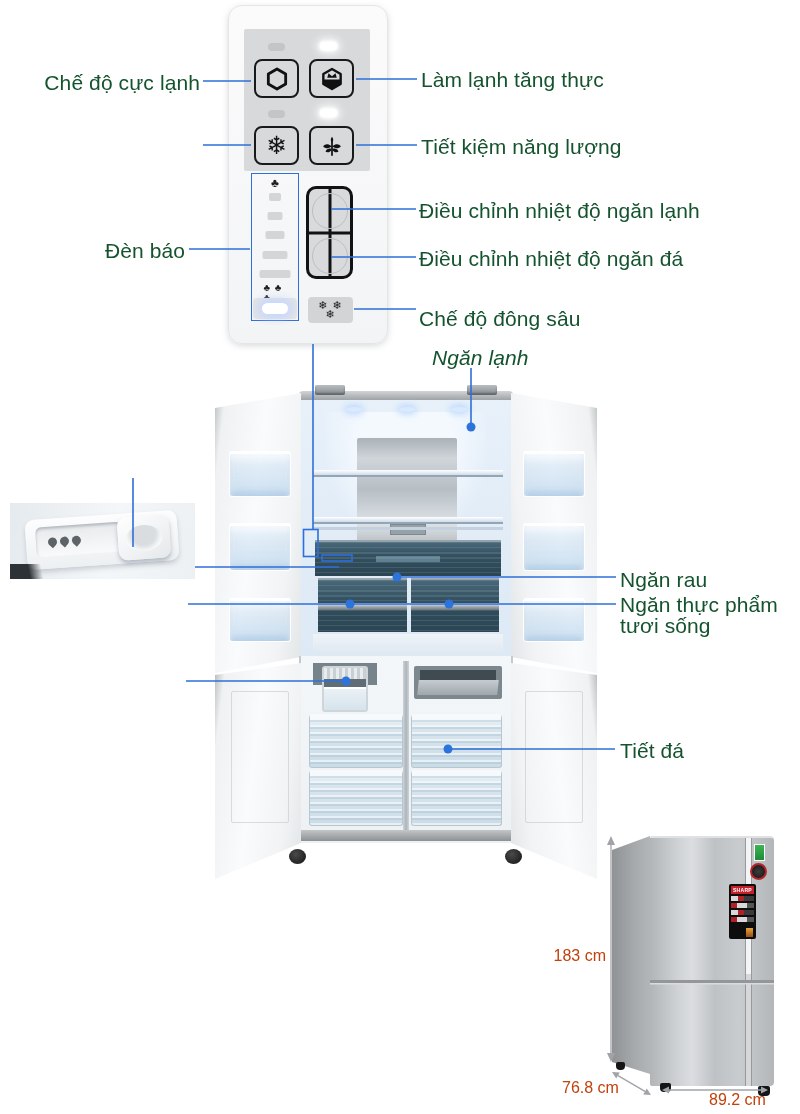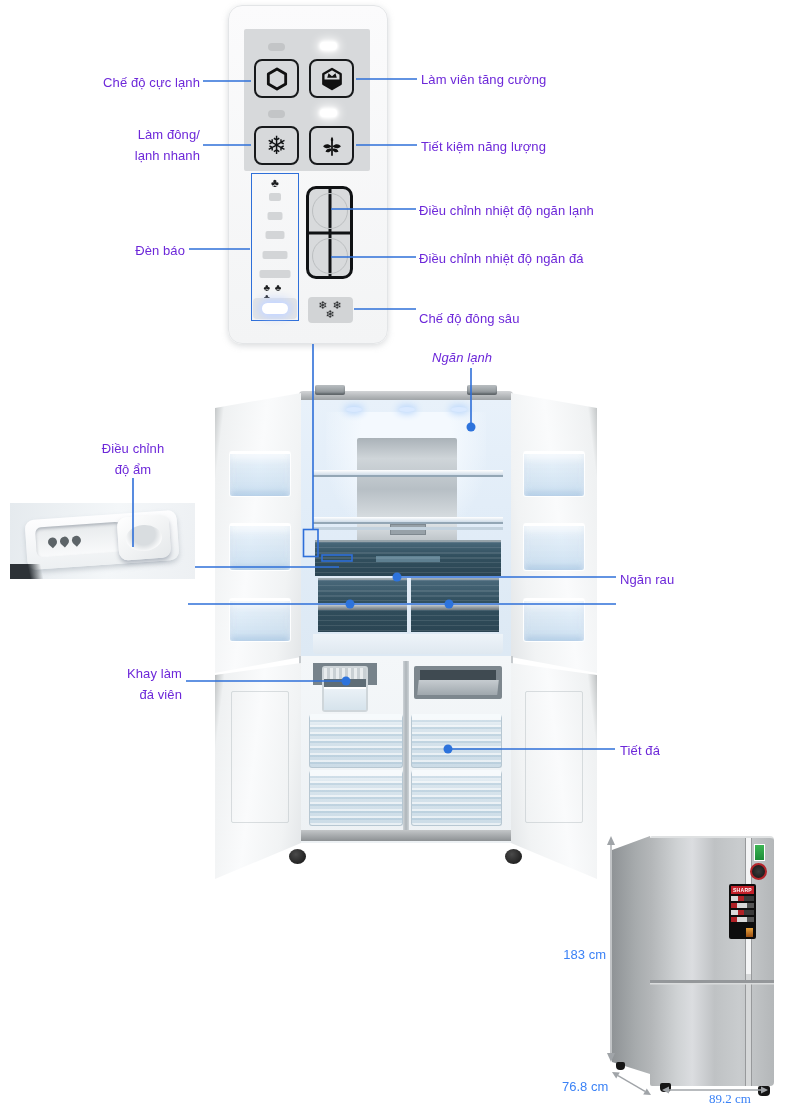--- a/index.html
+++ b/index.html
@@ -1,23 +1,23 @@
 <!DOCTYPE html>
 <html><head>
 <meta charset="utf-8">
 <style>
   html,body{margin:0;padding:0;background:#fff;}
   #canvas{position:relative;width:800px;height:1114px;background:#ffffff;overflow:hidden;
           font-family:"Liberation Sans","DejaVu Sans",sans-serif;}
   .abs{position:absolute;}
   
-  .lbl{position:absolute;font-size:13px;line-height:21px;color:#6d28d9;letter-spacing:.1px;white-space:nowrap;}
+  .lbl{position:absolute;font-size:21px;line-height:21px;color:#14532d;letter-spacing:.1px;white-space:nowrap;}
   .lbl.r{text-align:right;}
   .lbl.c{text-align:center;}
-  .dim{position:absolute;font-size:13px;color:#3b82f6;white-space:nowrap;}
+  .dim{position:absolute;font-size:16px;color:#c2410c;white-space:nowrap;}
   
   #panel{left:228px;top:5px;width:158px;height:337px;background:linear-gradient(180deg,#fbfbfc,#f3f4f5);
          border:1px solid #e3e5e7;border-radius:14px;box-shadow:0 2px 6px rgba(150,155,160,.35);}
   #panel .inner-gray{position:absolute;left:15px;top:23px;width:126px;height:142px;background:#d7d9db;border-radius:2px;}
   .pbtn{position:absolute;width:45px;height:39px;border:2.5px solid #17191b;border-radius:8px;
         display:flex;align-items:center;justify-content:center;box-sizing:border-box;}
   .pill{position:absolute;width:17px;height:8px;border-radius:5px;background:#c3c5c7;}
   .pill.on{background:#ffffff;box-shadow:0 0 9px 3px rgba(255,255,255,.95),0 0 3px 1px #fff;}
   .snowglyph{font-size:25px;color:#101214;line-height:1;}
   #ind-box{position:absolute;left:22px;top:167px;width:48px;height:148px;border:1.5px solid #2e6fd9;box-sizing:border-box;}
@@ -292,39 +292,31 @@
       <line x1="618" y1="1075.6" x2="645" y2="1091.4"></line>
       <polygon points="612,1072 616.2,1078.6 619.8,1072.5" stroke="none"></polygon>
       <polygon points="651,1095 643.2,1094.4 646.8,1088.4" stroke="none"></polygon>
       <line x1="669" y1="1090" x2="761" y2="1090"></line>
       <polygon points="662,1090 669,1086.5 669,1093.5" stroke="none"></polygon>
       <polygon points="768,1090 761,1086.5 761,1093.5" stroke="none"></polygon>
     </g>
   </svg>
 
   <div class="lbl r" style="left:40px;top:72px;width:160px;">Chế độ cực lạnh</div>
-  <div class="lbl" style="left:421px;top:69px;">Làm viên tăng cường</div>
-  <div class="lbl r" style="left:60px;top:124px;width:140px;">
-    <div>Làm đông/</div>
-    <div>lạnh nhanh</div>
-  </div>
+  <div class="lbl" style="left:421px;top:69px;">Làm lạnh tăng thực</div>
   <div class="lbl" style="left:421px;top:136px;">Tiết kiệm năng lượng</div>
   <div class="lbl r" style="left:65px;top:240px;width:120px;">Đèn báo</div>
   <div class="lbl" style="left:419px;top:200px;">Điều chỉnh nhiệt độ ngăn lạnh</div>
   <div class="lbl" style="left:419px;top:248px;">Điều chỉnh nhiệt độ ngăn đá</div>
   <div class="lbl" style="left:419px;top:308px;">Chế độ đông sâu</div>
   <div class="lbl" style="left:432px;top:347px;font-style:italic;">Ngăn lạnh</div>
-  <div class="lbl c" style="left:73px;top:438px;width:120px;">
-    <div>Điều chỉnh</div>
-    <div>độ ẩm</div>
-  </div>
-  <div class="lbl r" style="left:42px;top:663px;width:140px;">
-    <div>Khay làm</div>
-    <div>đá viên</div>
-  </div>
   <div class="lbl" style="left:620px;top:569px;">Ngăn rau</div>
+  <div class="lbl" style="left:620px;top:594px;">
+    <div>Ngăn thực phẩm</div>
+    <div>tươi sống</div>
+  </div>
   <div class="lbl" style="left:620px;top:740px;">Tiết đá</div>
 
   <div class="dim" style="left:526px;top:947px;width:80px;text-align:right;">183 cm</div>
   <div class="dim" style="left:562px;top:1079px;">76.8 cm</div>
-  <div class="dim" style="left:709px;top:1091px;font-family:Liberation Serif, serif;">89.2 cm</div>
+  <div class="dim" style="left:709px;top:1091px;">89.2 cm</div>
 
 </div>
 
 </body></html>

